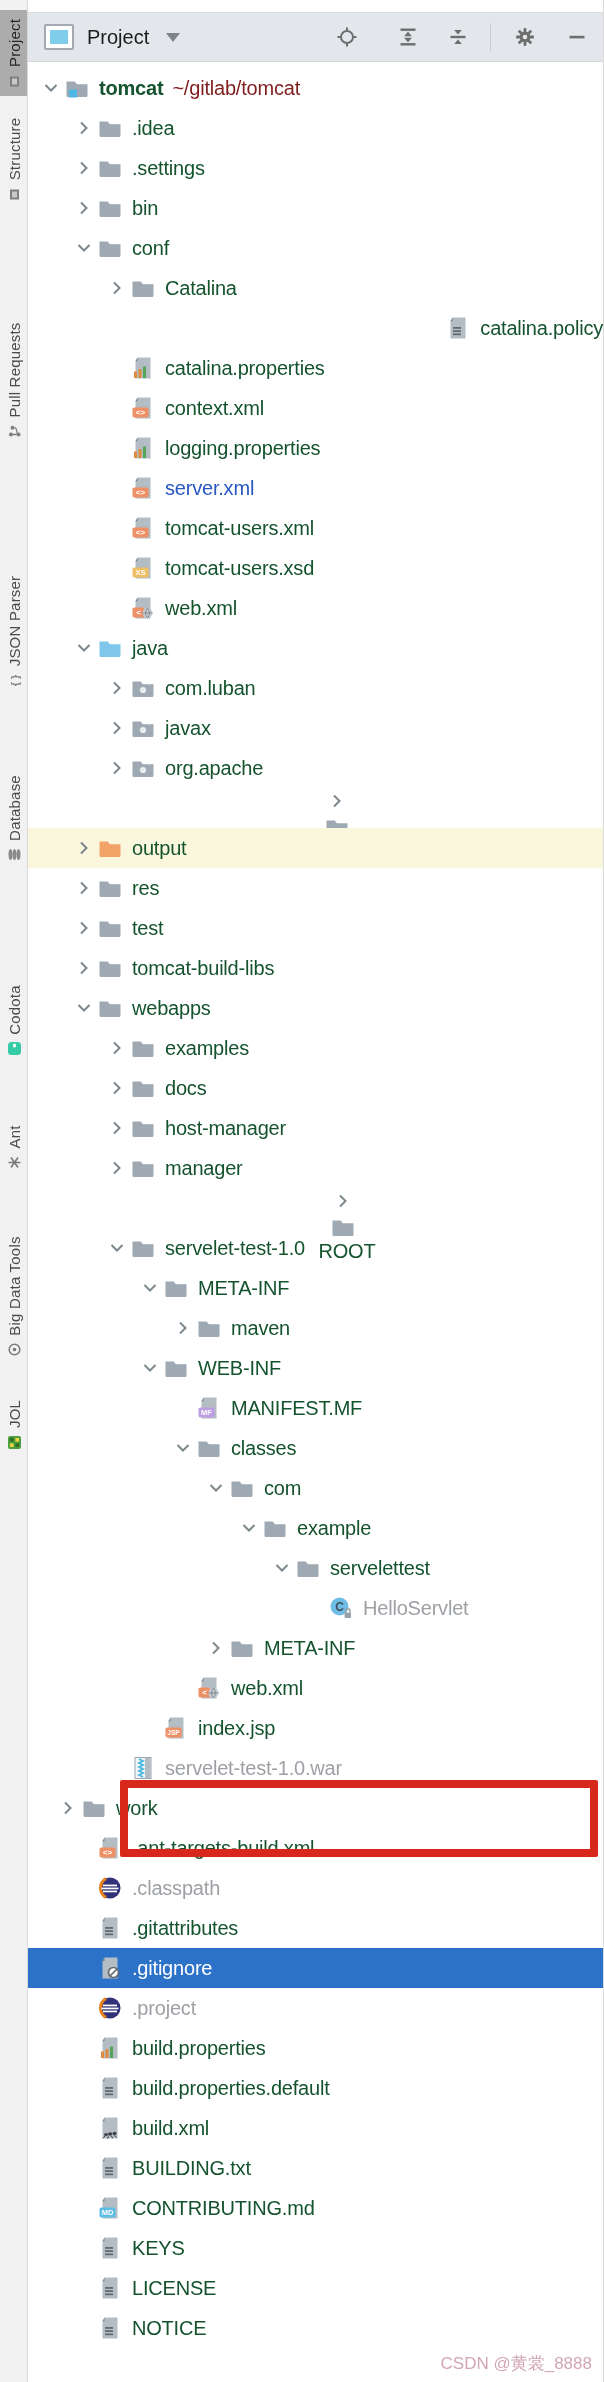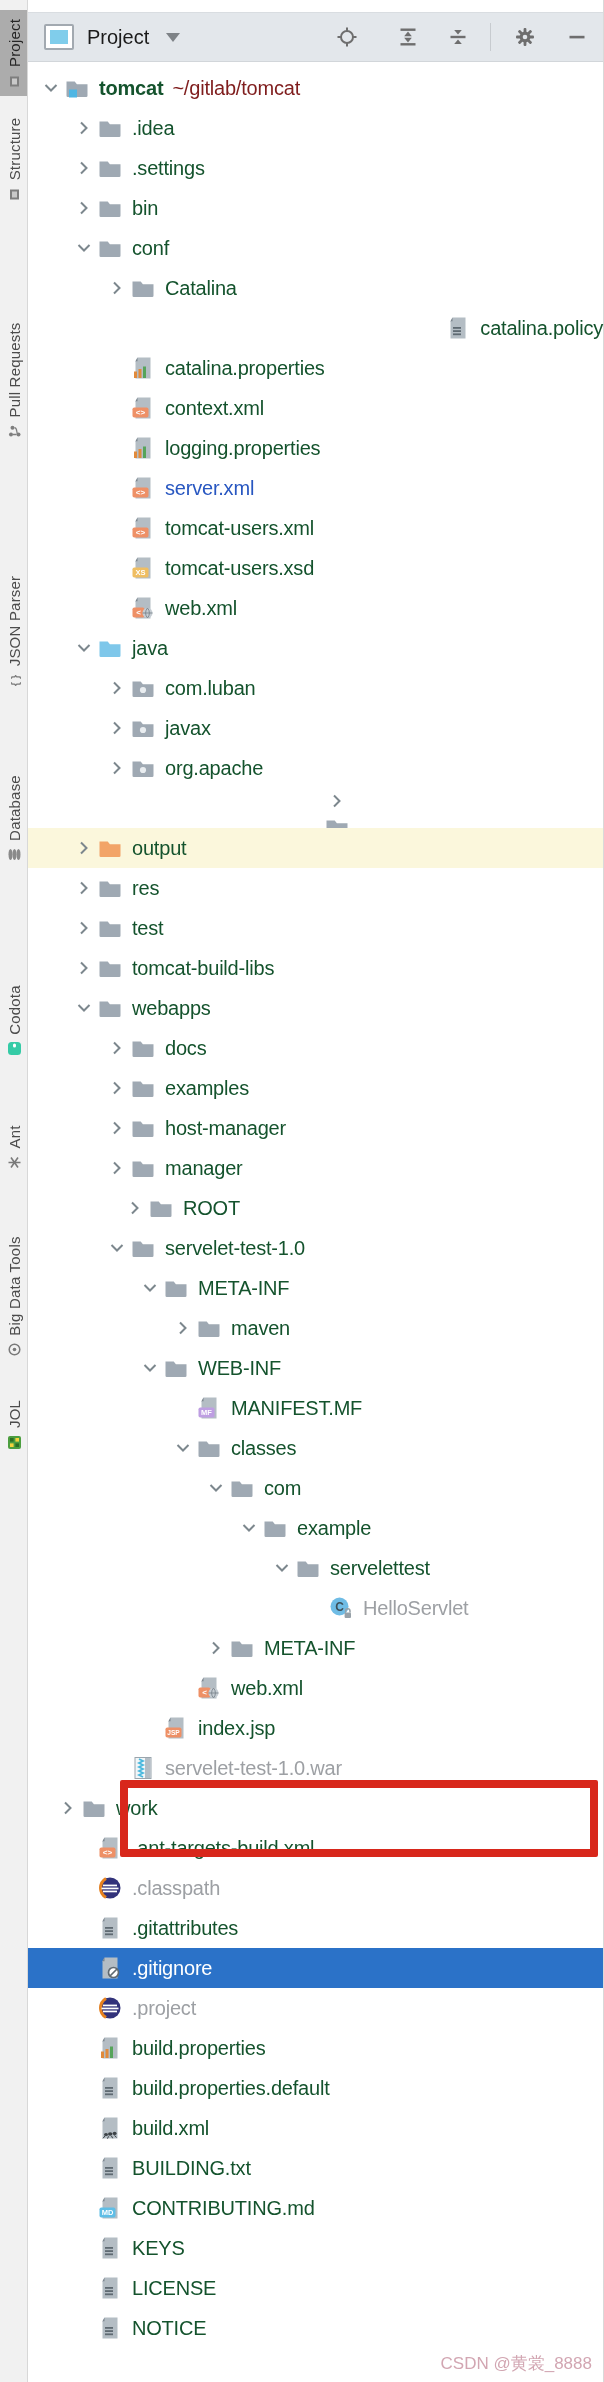--- a/index.html
+++ b/index.html
@@ -531,62 +531,62 @@
         <span class="chev">
           <svg width="20" height="20" viewBox="0 0 20 20">
             <path d="M7 4.5l5.5 5.5L7 15.5" fill="none" stroke="#7C878D" stroke-width="2"></path>
           </svg>
         </span>
         <span class="ricon">
           <svg width="26" height="26" viewBox="0 0 26 26" xmlns="http://www.w3.org/2000/svg">
             <path d="M2.5 6.5h8.2l2.2 2.8H23.5V20.7a1.3 1.3 0 0 1-1.3 1.3H3.8a1.3 1.3 0 0 1-1.3-1.3z" fill="#9FA9B3"></path>
           </svg>
         </span>
+        <span class="rlabel">examples</span>
+      </div>
+      <div class="row" style="padding-left: 76px;">
+        <span class="chev">
+          <svg width="20" height="20" viewBox="0 0 20 20">
+            <path d="M7 4.5l5.5 5.5L7 15.5" fill="none" stroke="#7C878D" stroke-width="2"></path>
+          </svg>
+        </span>
+        <span class="ricon">
+          <svg width="26" height="26" viewBox="0 0 26 26" xmlns="http://www.w3.org/2000/svg">
+            <path d="M2.5 6.5h8.2l2.2 2.8H23.5V20.7a1.3 1.3 0 0 1-1.3 1.3H3.8a1.3 1.3 0 0 1-1.3-1.3z" fill="#9FA9B3"></path>
+          </svg>
+        </span>
         <span class="rlabel">docs</span>
       </div>
       <div class="row" style="padding-left: 76px;">
         <span class="chev">
           <svg width="20" height="20" viewBox="0 0 20 20">
             <path d="M7 4.5l5.5 5.5L7 15.5" fill="none" stroke="#7C878D" stroke-width="2"></path>
           </svg>
         </span>
         <span class="ricon">
           <svg width="26" height="26" viewBox="0 0 26 26" xmlns="http://www.w3.org/2000/svg">
             <path d="M2.5 6.5h8.2l2.2 2.8H23.5V20.7a1.3 1.3 0 0 1-1.3 1.3H3.8a1.3 1.3 0 0 1-1.3-1.3z" fill="#9FA9B3"></path>
           </svg>
         </span>
-        <span class="rlabel">examples</span>
-      </div>
-      <div class="row" style="padding-left: 76px;">
-        <span class="chev">
-          <svg width="20" height="20" viewBox="0 0 20 20">
-            <path d="M7 4.5l5.5 5.5L7 15.5" fill="none" stroke="#7C878D" stroke-width="2"></path>
-          </svg>
-        </span>
-        <span class="ricon">
-          <svg width="26" height="26" viewBox="0 0 26 26" xmlns="http://www.w3.org/2000/svg">
-            <path d="M2.5 6.5h8.2l2.2 2.8H23.5V20.7a1.3 1.3 0 0 1-1.3 1.3H3.8a1.3 1.3 0 0 1-1.3-1.3z" fill="#9FA9B3"></path>
-          </svg>
-        </span>
         <span class="rlabel">host-manager</span>
       </div>
       <div class="row" style="padding-left: 76px;">
         <span class="chev">
           <svg width="20" height="20" viewBox="0 0 20 20">
             <path d="M7 4.5l5.5 5.5L7 15.5" fill="none" stroke="#7C878D" stroke-width="2"></path>
           </svg>
         </span>
         <span class="ricon">
           <svg width="26" height="26" viewBox="0 0 26 26" xmlns="http://www.w3.org/2000/svg">
             <path d="M2.5 6.5h8.2l2.2 2.8H23.5V20.7a1.3 1.3 0 0 1-1.3 1.3H3.8a1.3 1.3 0 0 1-1.3-1.3z" fill="#9FA9B3"></path>
           </svg>
         </span>
         <span class="rlabel">manager</span>
       </div>
-      <div class="row" style="padding-left: 94px;">
+      <div class="row" style="padding-left: 54px; flex-direction: column;">
         <span class="chev">
           <svg width="20" height="20" viewBox="0 0 20 20">
             <path d="M7 4.5l5.5 5.5L7 15.5" fill="none" stroke="#7C878D" stroke-width="2"></path>
           </svg>
         </span>
         <span class="ricon">
           <svg width="26" height="26" viewBox="0 0 26 26" xmlns="http://www.w3.org/2000/svg">
             <path d="M2.5 6.5h8.2l2.2 2.8H23.5V20.7a1.3 1.3 0 0 1-1.3 1.3H3.8a1.3 1.3 0 0 1-1.3-1.3z" fill="#9FA9B3"></path>
           </svg>
         </span>

